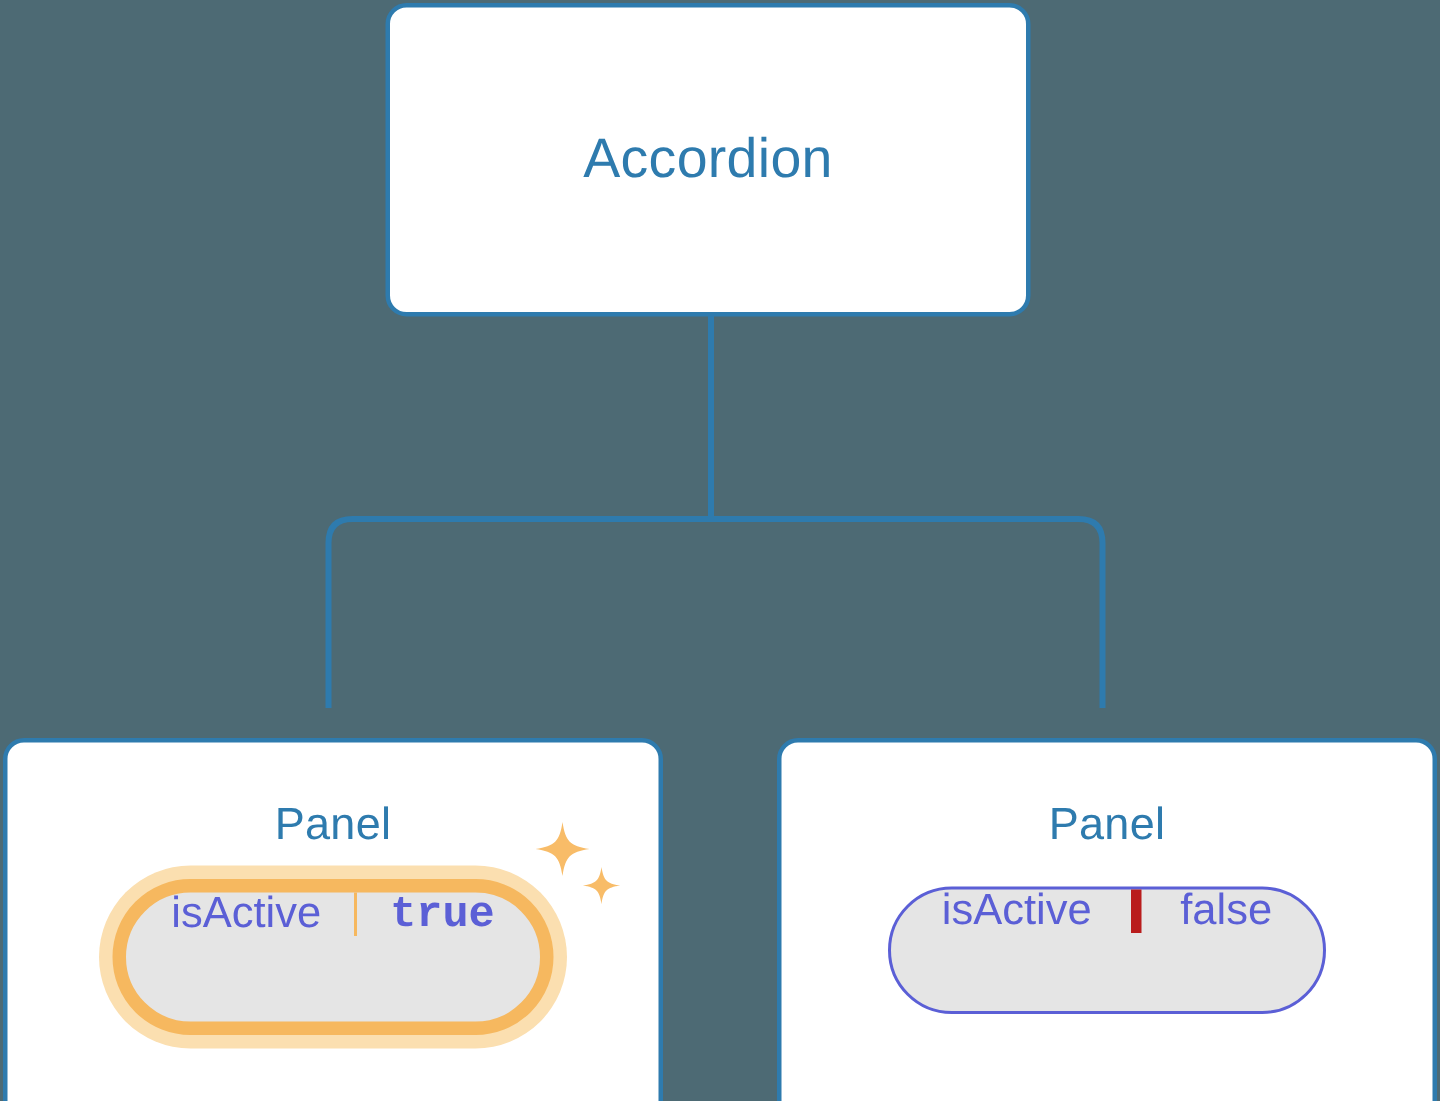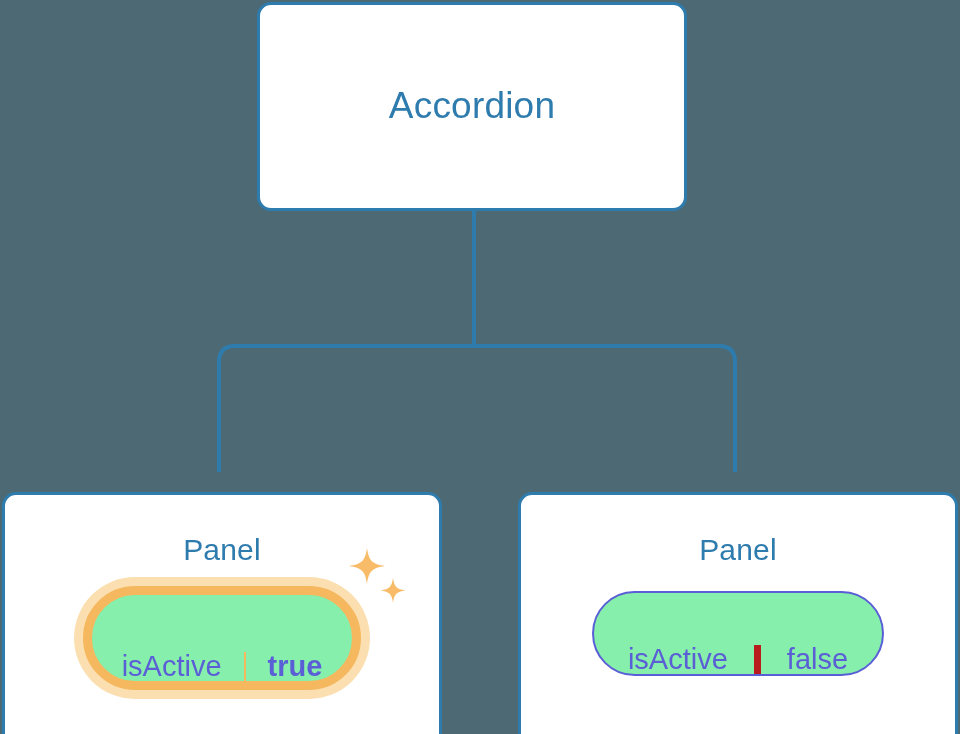--- a/index.html
+++ b/index.html
@@ -86,24 +86,24 @@
   }
 
   
   .prop-wrap {
     position: relative;
     display: inline-flex;
   }
 
   .prop-pill {
     display: flex;
-    align-items: flex-end;
+    align-items: flex-start;
     border: 2px solid #5b5fd6;
     border-radius: 999px;
-    background: #86efac;
+    background: #e5e5e5;
     box-sizing: border-box;
     height: 85px;
     position: relative;
     z-index: 2;
   }
 
   .prop-key,
   .prop-val {
     display: flex;
     align-items: center;
@@ -134,20 +134,21 @@
     border-left: 2px solid #f6b85f;
     font-weight: bold;
   }
 
   .prop-wrap.is-highlighted .prop-key {
     padding: 0 22px 0 30px;
   }
 
   .prop-wrap.is-highlighted .prop-val {
     padding: 0 30px 0 22px;
+    font-family: Liberation Mono, monospace;
   }
 
   
   .glow-ring {
     position: absolute;
     left: -9px;
     top: -9px;
     right: -9px;
     bottom: -9px;
     border-radius: 999px;

